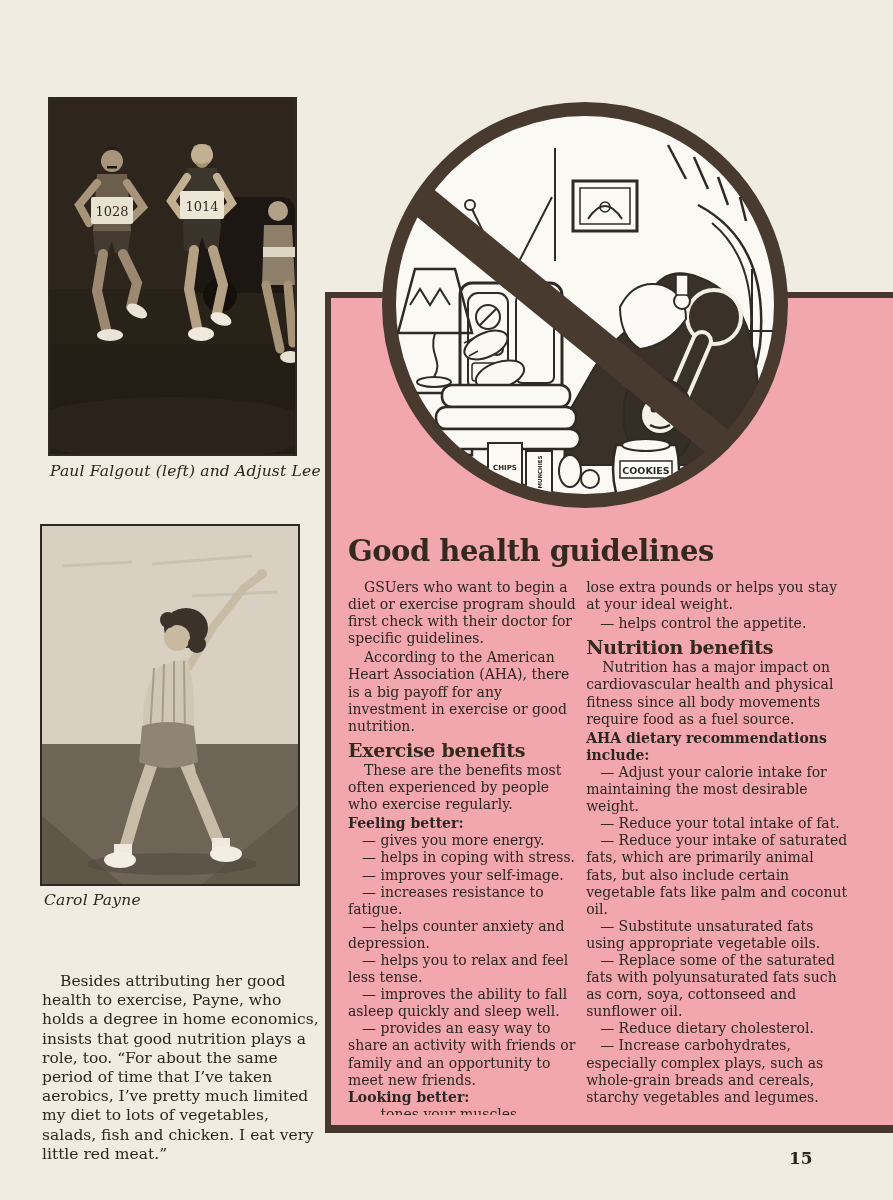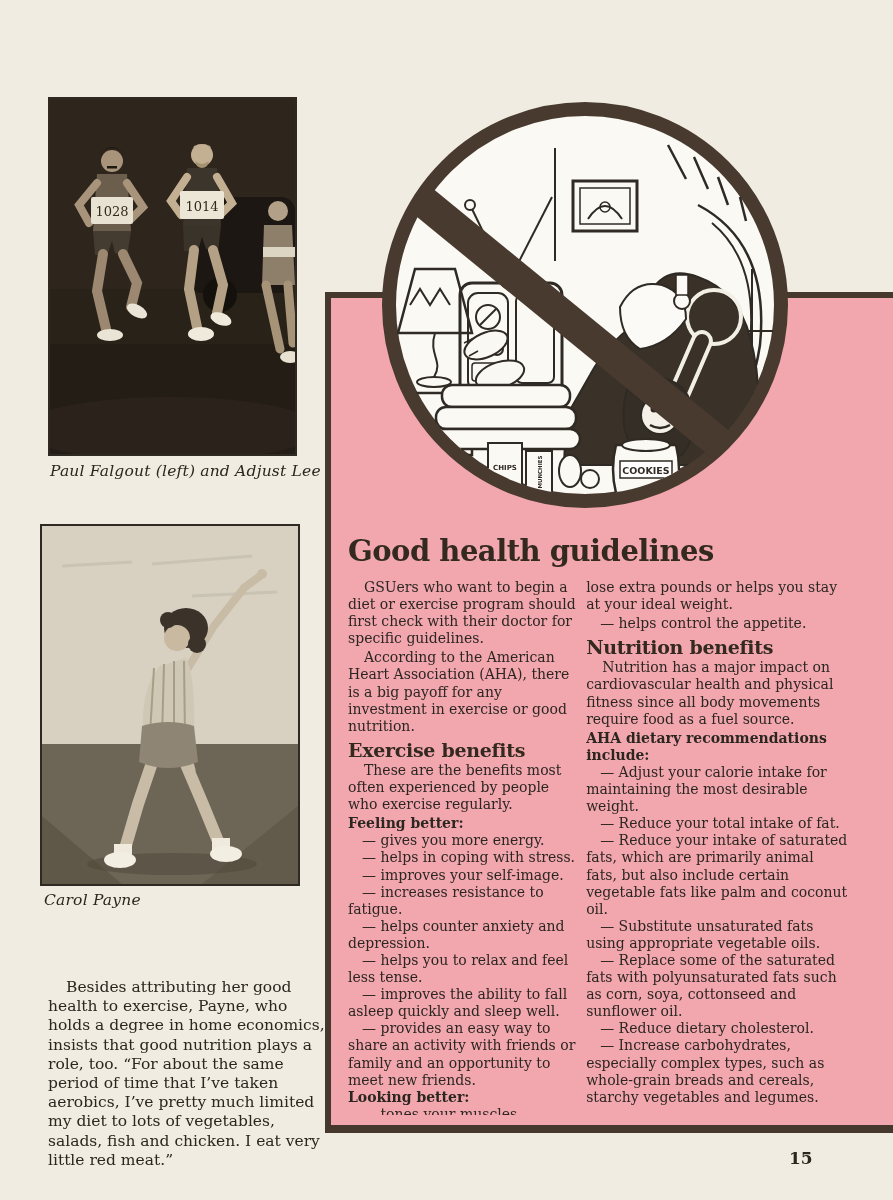--- a/index.html
+++ b/index.html
@@ -5,21 +5,21 @@
   html,body{margin:0;padding:0;}
   body{background:#e8e3d8;font-family:"DejaVu Serif","Liberation Serif",serif;}
   .page{position:relative;width:893px;height:1200px;background:#f1ece1;overflow:hidden;margin:0 auto;}
 
   
   .photo{position:absolute;border:2px solid #2e2922;background:#262019;box-sizing:border-box;text-align:right;}
   .photo svg{display:block;}
   .caption{position:absolute;font-style:italic;font-size:15.5px;color:#2b2620;letter-spacing:.2px;}
 
   .intro-par{position:absolute;left:42px;top:972px;width:286px;font-size:15.5px;line-height:19.2px;
-    color:#2b2620;text-indent:18px;margin:6px;}
+    color:#2b2620;text-indent:18px;margin:0;}
 
   
   .gbox{position:absolute;left:325px;top:292px;width:602px;height:841px;box-sizing:border-box;
     background:#f2a7af;border:6px solid #46382c;border-bottom-width:8px;}
   .gbox-title{position:absolute;left:17px;top:236px;margin:0;font-size:29px;font-weight:bold;
     letter-spacing:-.5px;color:#33291f;}
   .gcols{position:absolute;left:17px;top:281px;width:500px;height:536px;display:flex;gap:10px;overflow:hidden;}
   .gcol{overflow:hidden;color:#2c2620;font-size:14px;line-height:17.1px;}
   .gcol-1{width:230px;}
   .gcol-2{width:264px;}
@@ -157,21 +157,21 @@
           <p class="blk blk-item">— helps control the appetite.</p>
           <p class="blk blk-h">Nutrition benefits</p>
           <p class="blk blk-p">Nutrition has a major impact on cardiovascular health and physical fitness since all body movements require food as a fuel source.</p>
           <p class="blk blk-label">AHA dietary recommendations include:</p>
           <p class="blk blk-item">— Adjust your calorie intake for maintaining the most desirable weight.</p>
           <p class="blk blk-item">— Reduce your total intake of fat.</p>
           <p class="blk blk-item">— Reduce your intake of saturated fats, which are primarily animal fats, but also include certain vegetable fats like palm and coconut oil.</p>
           <p class="blk blk-item">— Substitute unsaturated fats using appropriate vegetable oils.</p>
           <p class="blk blk-item">— Replace some of the saturated fats with polyunsaturated fats such as corn, soya, cottonseed and sunflower oil.</p>
           <p class="blk blk-item">— Reduce dietary cholesterol.</p>
-          <p class="blk blk-item">— Increase carbohydrates, especially complex types, such as whole-grain breads and cereals, starchy vegetables and legumes.</p>
+          <p class="blk blk-item">— Increase carbohydrates, especially complex plays, such as whole-grain breads and cereals, starchy vegetables and legumes.</p>
         </div>
     </div>
   </section>
 
   <svg class="cartoon" viewBox="0 0 440 430">
     <defs>
       <clipPath id="ringClip">
           <circle cx="217" cy="212" r="190"></circle>
         </clipPath>
       <clipPath id="slashClip">

